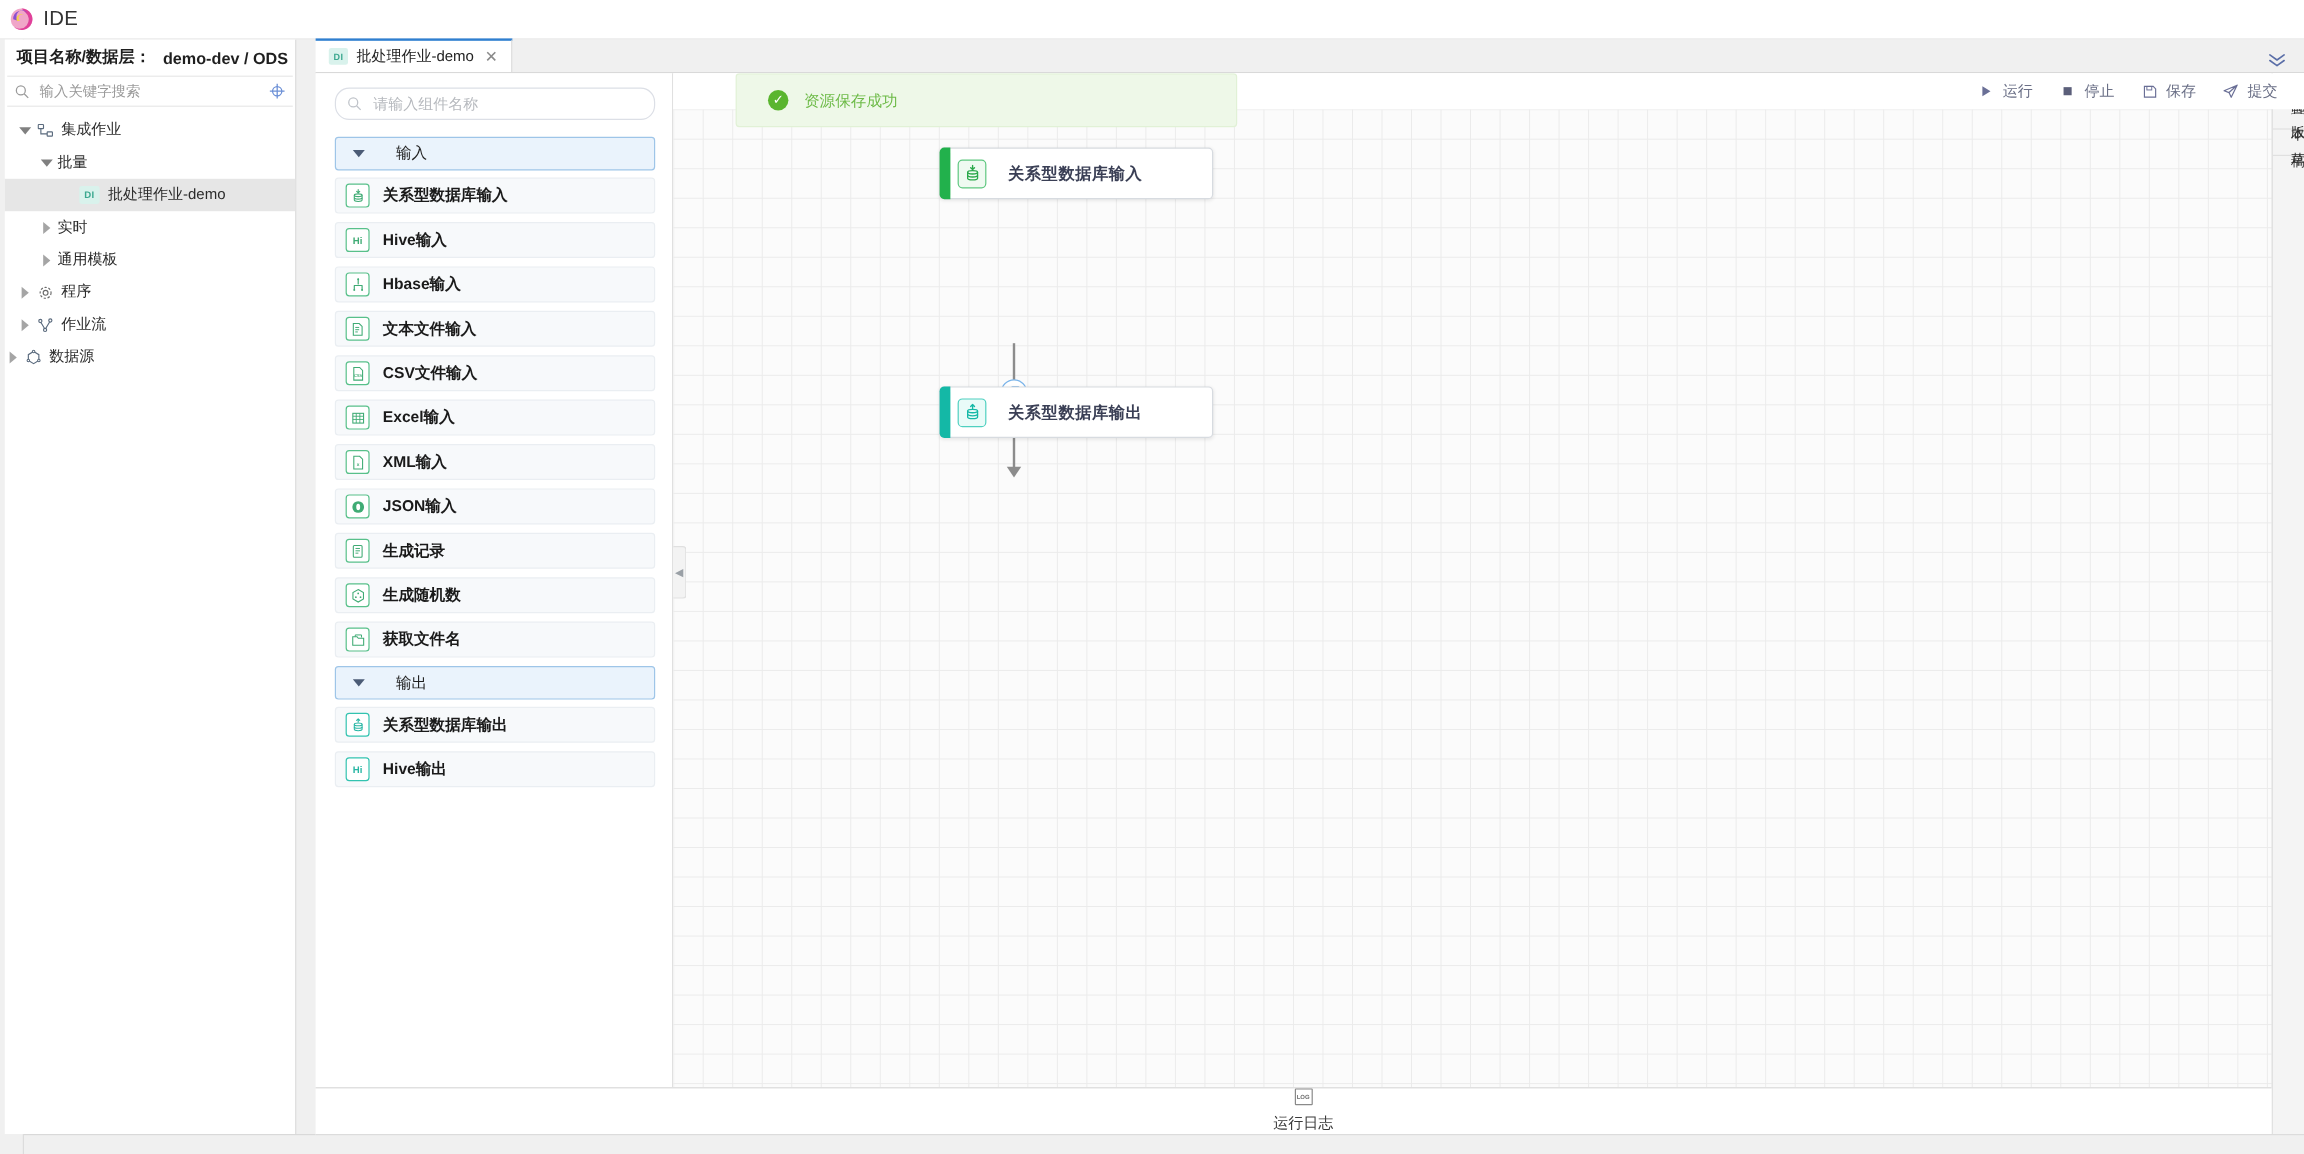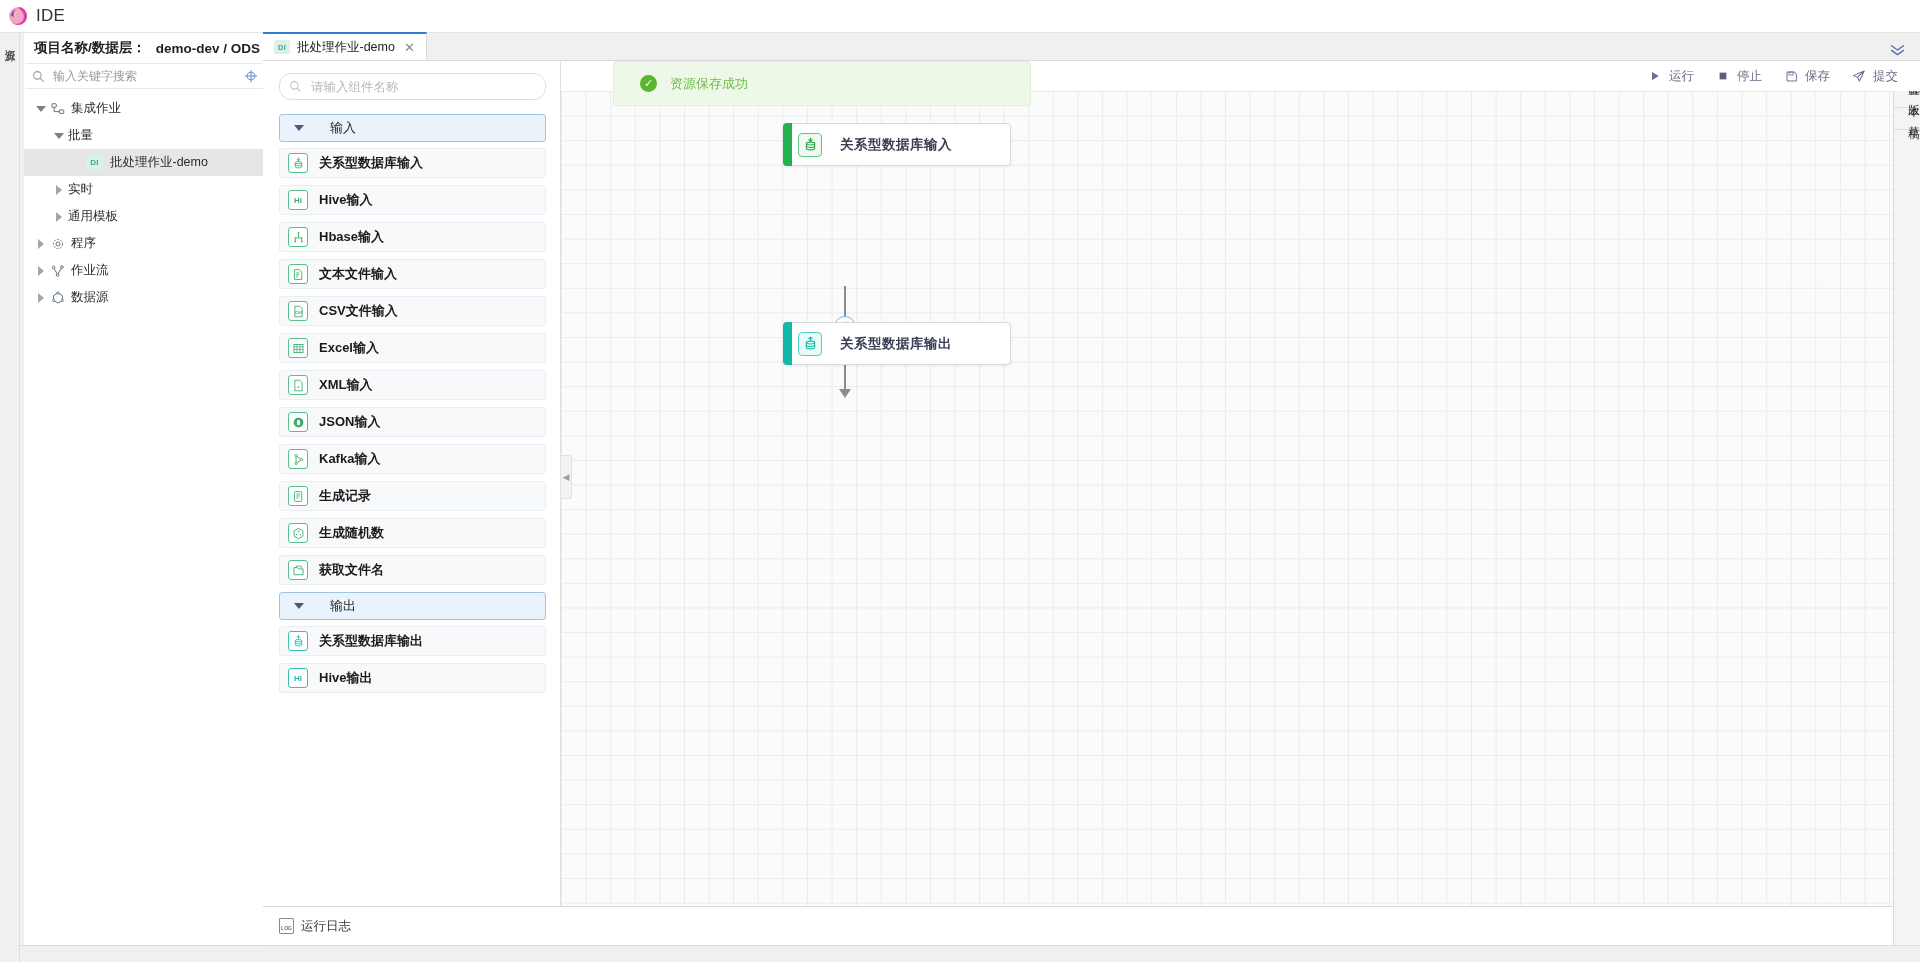--- a/index.html
+++ b/index.html
@@ -27,21 +27,21 @@
     background: #f0f0f0; border-right: 1px solid #dcdcdc;
   }
   .rail-tab {
     margin-top: 4px; width: 20px; writing-mode: vertical-rl;
     font-size: 11px; color: #333; line-height: 20px; letter-spacing: 1px;
     text-align: left; padding-top: 4px; cursor: pointer;
   }
 
   
   .sidebar {
-    position: absolute; left: 24px; top: 33px; width: 243px; height: 912px;
+    position: absolute; left: 4px; top: 33px; width: 243px; height: 912px;
     background: #ffffff; border-right: 1px solid #d9d9d9;
   }
   .sb-header {
     height: 30px; display: flex; align-items: center; padding: 0 10px;
     font-size: 13.5px; font-weight: bold; color: #1f1f1f; white-space: nowrap;
   }
   .sb-header .val { margin-left: 10px; }
   .sb-search {
     margin: 0 2px; height: 26px; border-top: 1px solid #e8e8e8;
     border-bottom: 1px solid #e8e8e8; background: #fff;
@@ -213,21 +213,21 @@
     width: 27px; writing-mode: vertical-rl; font-size: 11.5px; color: #2b2b2b;
     padding: 9px 0; text-align: center; border-bottom: 1px solid #e0e0e0;
     letter-spacing: 1.5px; cursor: pointer;
   }
   .rrail-tab.active { background: #ffffff; }
 
   
   .logbar {
     position: absolute; left: 263px; top: 906px; width: 1630px; height: 39px;
     background: #fff; border-top: 1px solid #d9d9d9; display: flex;
-    align-items: center; gap: 7px; padding-left: 16px;
+    align-items: center; gap: 7px; padding-left: 16px; flex-direction: column;
   }
   .log-ico {
     width: 15px; height: 16px; border: 1px solid #8a8a8a; border-radius: 1px;
     font-size: 5px; display: flex; align-items: flex-end; justify-content: center;
     color: #6f6f6f; padding-bottom: 2px; font-weight: bold;
   }
   .log-txt { font-size: 12.5px; color: #3a3a3a; }
   .footer {
     position: absolute; left: 263px; top: 945px; width: 1657px; height: 17px;
     background: #f0f0f0; border-top: 1px solid #dcdcdc;
@@ -330,21 +330,21 @@
         <span class="tico">
           <svg width="14" height="14" viewBox="0 0 16 16">
             <circle cx="3" cy="4" r="1.5" fill="none" stroke="#5b6b7e" stroke-width="1.1"></circle>
             <circle cx="12.5" cy="3.5" r="1.5" fill="none" stroke="#5b6b7e" stroke-width="1.1"></circle>
             <circle cx="7.5" cy="12.5" r="1.5" fill="none" stroke="#5b6b7e" stroke-width="1.1"></circle>
             <path d="M3.6 5.4l3.4 5.8M11.8 5l-3.7 6.2" fill="none" stroke="#5b6b7e" stroke-width="1.1"></path>
           </svg>
         </span>
         <span>作业流</span>
       </div>
-      <div class="tnode" style="padding-left: 10px;">
+      <div class="tnode" style="">
         <span class="caret">
           <span class="tri-r"></span>
         </span>
         <span class="tico">
           <svg width="14" height="14" viewBox="0 0 16 16">
             <path d="M8 2.2l5 3v5.6l-5 3-5-3V5.2z" fill="none" stroke="#5b6b7e" stroke-width="1.1"></path>
             <circle cx="8" cy="2.2" r="1.2" fill="#fff" stroke="#5b6b7e" stroke-width="1"></circle>
             <circle cx="13" cy="10.8" r="1.2" fill="#fff" stroke="#5b6b7e" stroke-width="1"></circle>
             <circle cx="3" cy="10.8" r="1.2" fill="#fff" stroke="#5b6b7e" stroke-width="1"></circle>
           </svg>
@@ -447,31 +447,20 @@
         <span>XML输入</span>
       </div>
       <div class="pal-item">
         <span class="pi-icon">
           <svg width="13" height="13" viewBox="0 0 16 16">
             <circle cx="8" cy="8" r="6" fill="currentColor"></circle>
             <ellipse cx="8" cy="8" rx="2" ry="3.4" fill="#fff"></ellipse>
           </svg>
         </span>
         <span>JSON输入</span>
-      </div>
-      <div class="pal-item">
-        <span class="pi-icon">
-          <svg width="13" height="13" viewBox="0 0 16 16">
-            <circle cx="5" cy="3.2" r="1.4" fill="none" stroke="currentColor" stroke-width="1.1"></circle>
-            <circle cx="5" cy="12.8" r="1.4" fill="none" stroke="currentColor" stroke-width="1.1"></circle>
-            <circle cx="11.6" cy="8" r="1.5" fill="none" stroke="currentColor" stroke-width="1.1"></circle>
-            <path d="M5 4.6v6.8M6.3 4.3l4 2.8M6.3 11.8l4-2.6" stroke="currentColor" stroke-width="1.1" fill="none"></path>
-          </svg>
-        </span>
-        <span>Kafka输入</span>
       </div>
       <div class="pal-item">
         <span class="pi-icon">
           <svg width="13" height="13" viewBox="0 0 16 16">
             <rect x="3" y="2" width="9" height="12" rx="1" fill="none" stroke="currentColor" stroke-width="1.1"></rect>
             <path d="M5.2 5h4.6M5.2 7.4h4.6M5.2 9.8h3" stroke="currentColor" stroke-width="1"></path>
           </svg>
         </span>
         <span>生成记录</span>
       </div>

